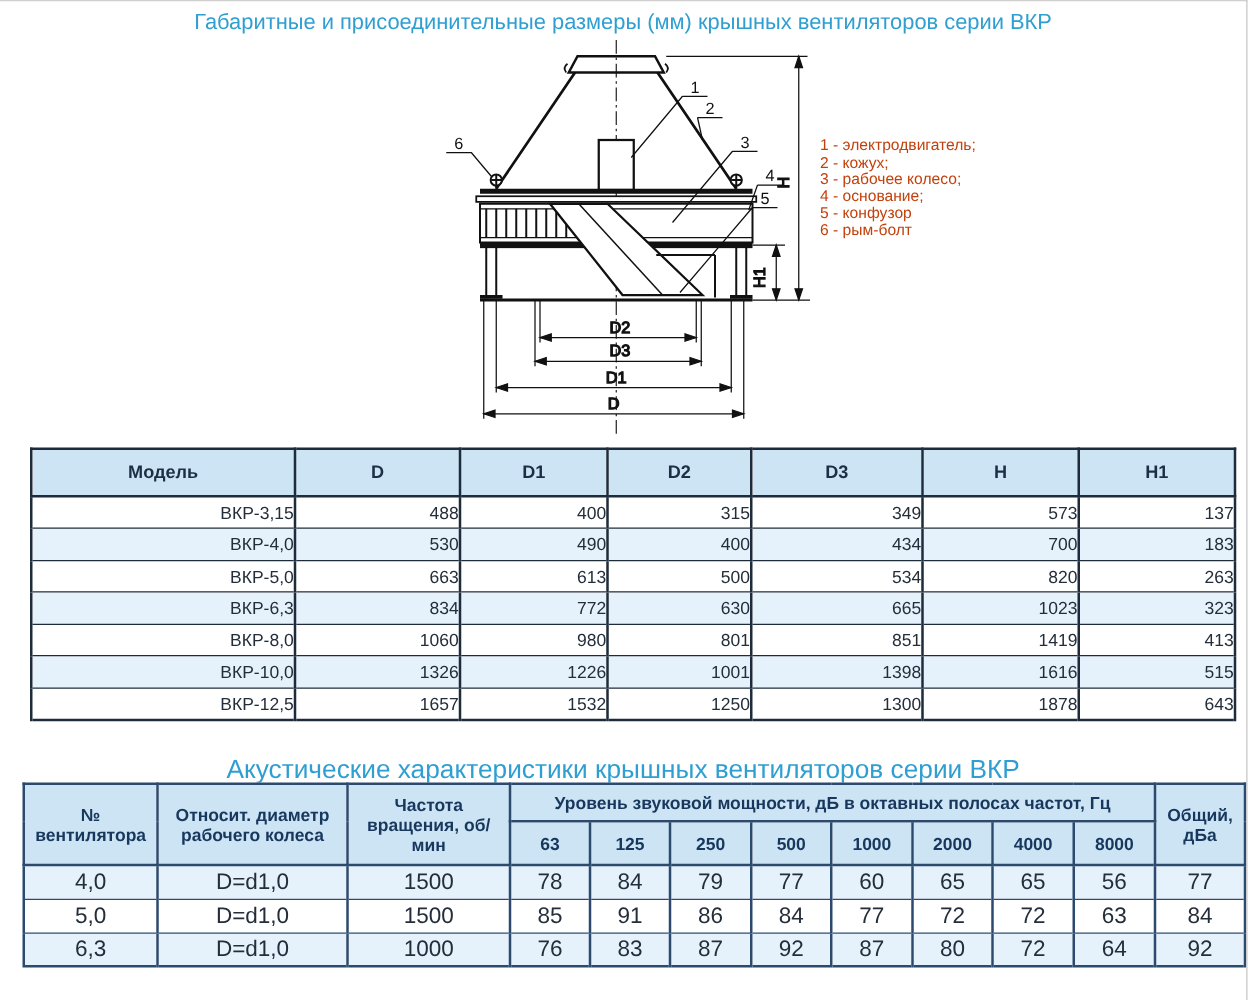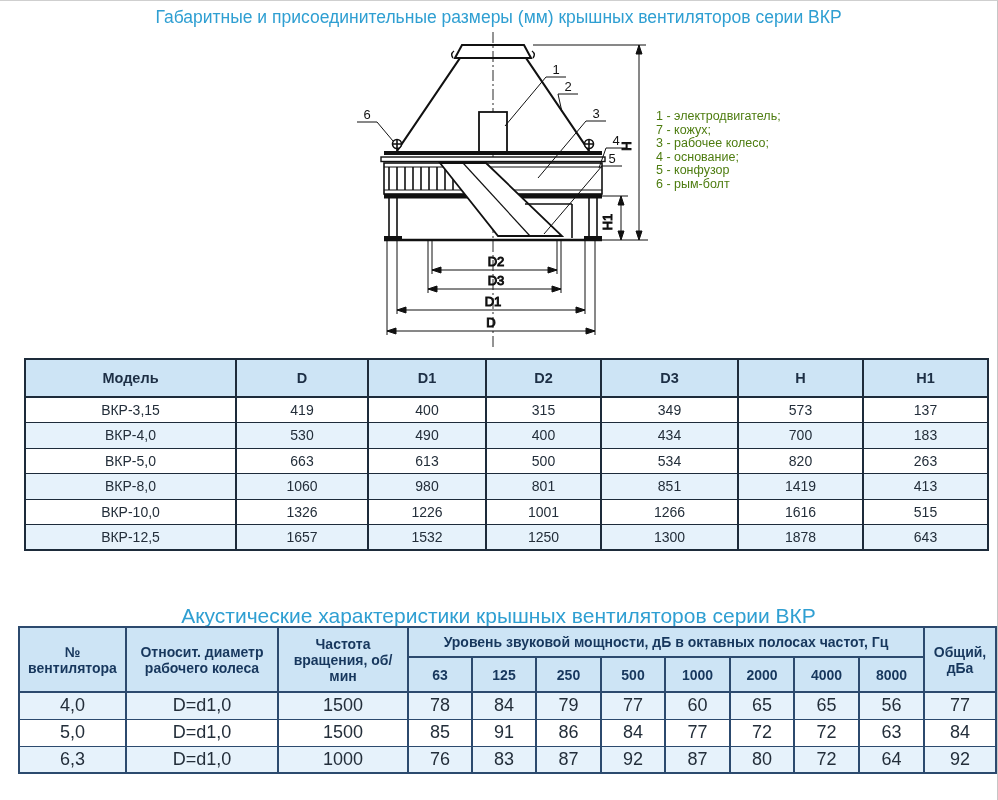--- a/index.html
+++ b/index.html
@@ -8,30 +8,30 @@
   }
   *{box-sizing:border-box;margin:0;padding:0;}
   body{background:#fff;font-family:"Liberation Sans",sans-serif;}
   .page{position:relative;width:998px;height:800px;background:#fff;overflow:hidden;
         border-top:1px solid #cfcfcf;border-right:1px solid #c6c6c6;}
   .title{position:absolute;left:0;width:100%;text-align:center;
          font-size:17.5px;font-weight:normal;color:var(--title-blue);}
   #title-main{top:6px;}
   #title-acoustic{top:603px;font-size:21px;}
   .diagram{position:absolute;left:340px;top:25px;width:320px;height:332px;}
-  .legend{position:absolute;left:656px;top:109px;font-size:12.5px;line-height:13.6px;color:#4d7c0f;}
+  .legend{position:absolute;left:656px;top:109px;font-size:12.5px;line-height:13.6px;color:#c2410c;}
   svg text{font-family:"Liberation Sans",sans-serif;font-size:13px;fill:#111;}
   table{border-collapse:collapse;table-layout:fixed;position:absolute;background:#fff;}
   th,td{text-align:center;vertical-align:middle;overflow:hidden;}
   
   .t1{left:24px;top:357px;width:963px;border:2px solid var(--b1);}
   .t1 th{height:38px;background:var(--hdr);border:2px solid var(--b1);
          font-size:14.5px;color:#1d2f45;text-align:center;}
   .t1 td{height:25.5px;border:1px solid var(--b1);border-left-width:2px;border-right-width:2px;
-         font-size:14px;color:var(--txt);}
+         font-size:14px;color:var(--txt);text-align:right;}
   .t1 tbody tr:nth-child(even) td{background:var(--alt);}
   
   .t2{left:18px;top:625px;width:977px;border:2px solid var(--b2);}
   .t2 th{background:var(--hdr);border:2px solid var(--b2);
          font-size:14px;font-weight:bold;color:var(--h2txt);line-height:16px;padding:1px 3px;}
   .t2 tr.h1 th{height:30px;}
   .t2 tr.h2 th{height:35px;}
   .t2 td{height:27px;border:1px solid var(--b2);border-left-width:2px;border-right-width:2px;
          font-size:18px;color:var(--txt);}
   .t2 tbody tr:nth-child(odd) td{background:var(--alt);}
@@ -137,21 +137,21 @@
           <text x="276" y="119" text-anchor="middle">4</text>
           <text x="272" y="137" text-anchor="middle">5</text>
           <text x="27" y="93" text-anchor="middle">6</text>
         </g>
       </g>
     </svg>
   </div>
 
   <div class="legend">
     <div>1 - электродвигатель;</div>
-    <div>7 - кожух;</div>
+    <div>2 - кожух;</div>
     <div>3 - рабочее колесо;</div>
     <div>4 - основание;</div>
     <div>5 - конфузор</div>
     <div>6 - рым-болт</div>
   </div>
 
   <table class="t1">
     <colgroup>
         <col style="width:211px">
         <col style="width:132px">
@@ -168,21 +168,21 @@
         <th>D1</th>
         <th>D2</th>
         <th>D3</th>
         <th>H</th>
         <th>H1</th>
       </tr>
     </thead>
     <tbody>
       <tr>
           <td>ВКР-3,15</td>
-          <td>419</td>
+          <td>488</td>
           <td>400</td>
           <td>315</td>
           <td>349</td>
           <td>573</td>
           <td>137</td>
         </tr>
       <tr>
           <td>ВКР-4,0</td>
           <td>530</td>
           <td>490</td>
@@ -194,34 +194,43 @@
       <tr>
           <td>ВКР-5,0</td>
           <td>663</td>
           <td>613</td>
           <td>500</td>
           <td>534</td>
           <td>820</td>
           <td>263</td>
         </tr>
       <tr>
+          <td>ВКР-6,3</td>
+          <td>834</td>
+          <td>772</td>
+          <td>630</td>
+          <td>665</td>
+          <td>1023</td>
+          <td>323</td>
+        </tr>
+      <tr>
           <td>ВКР-8,0</td>
           <td>1060</td>
           <td>980</td>
           <td>801</td>
           <td>851</td>
           <td>1419</td>
           <td>413</td>
         </tr>
       <tr>
           <td>ВКР-10,0</td>
           <td>1326</td>
           <td>1226</td>
           <td>1001</td>
-          <td>1266</td>
+          <td>1398</td>
           <td>1616</td>
           <td>515</td>
         </tr>
       <tr>
           <td>ВКР-12,5</td>
           <td>1657</td>
           <td>1532</td>
           <td>1250</td>
           <td>1300</td>
           <td>1878</td>

